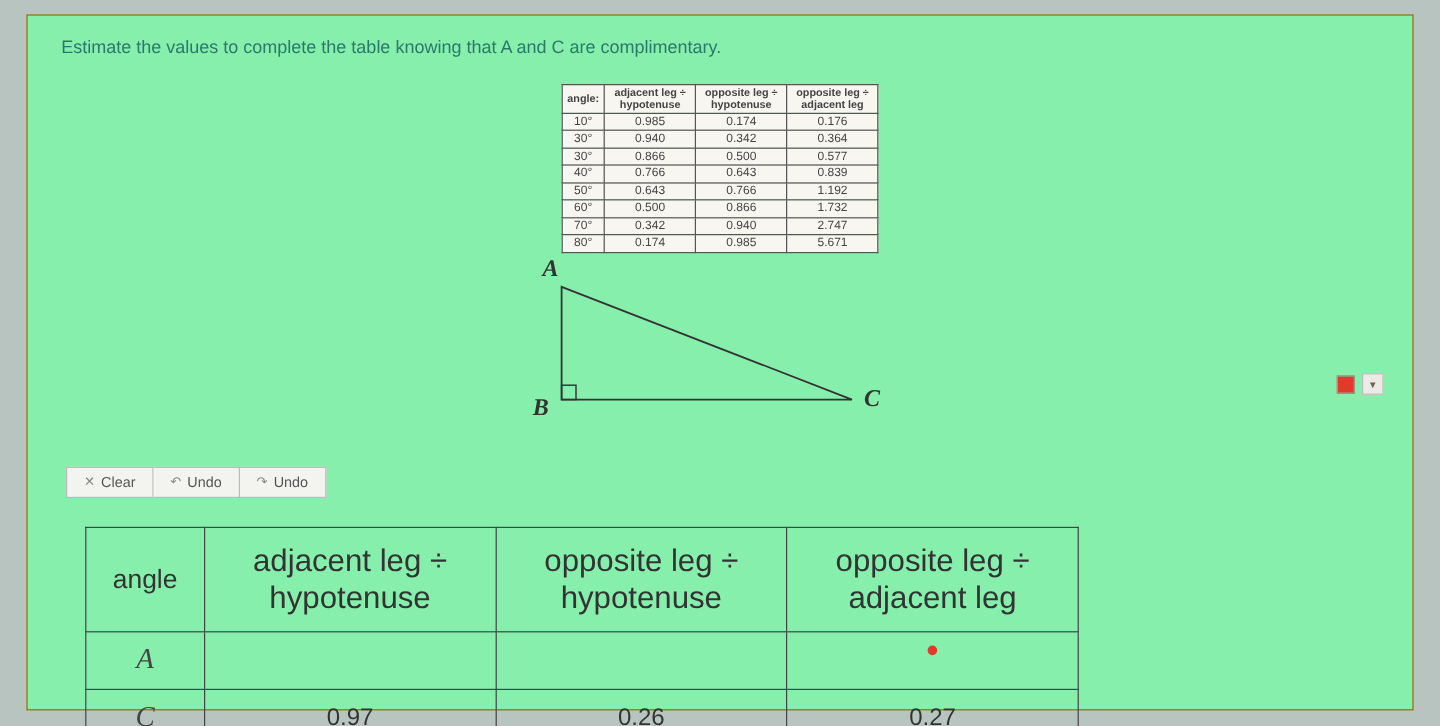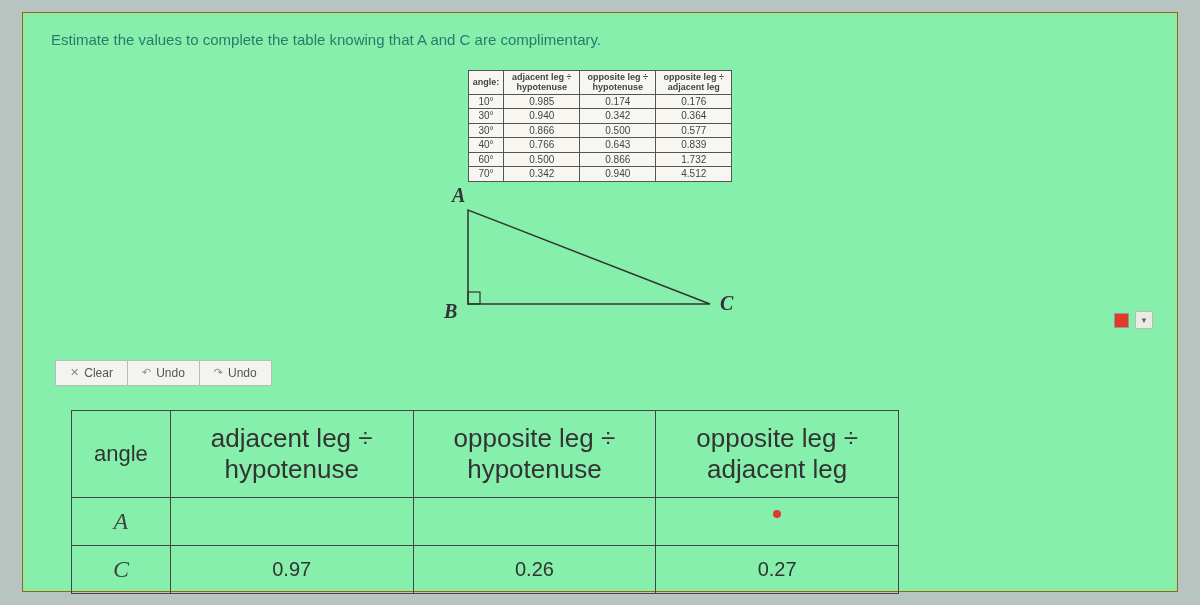--- a/index.html
+++ b/index.html
@@ -141,30 +141,42 @@
             <td>0.500</td>
             <td>0.577</td>
           </tr>
       <tr>
             <td>40°</td>
             <td>0.766</td>
             <td>0.643</td>
             <td>0.839</td>
           </tr>
       <tr>
+            <td>50°</td>
+            <td>0.643</td>
+            <td>0.766</td>
+            <td>1.192</td>
+          </tr>
+      <tr>
             <td>60°</td>
             <td>0.500</td>
             <td>0.866</td>
             <td>1.732</td>
           </tr>
       <tr>
             <td>70°</td>
             <td>0.342</td>
             <td>0.940</td>
-            <td>4.512</td>
+            <td>2.747</td>
+          </tr>
+      <tr>
+            <td>80°</td>
+            <td>0.174</td>
+            <td>0.985</td>
+            <td>5.671</td>
           </tr>
     </tbody>
       </table>
 
     <div class="triangle-area">
       <svg width="300" height="140">
         <polygon points="28,18 28,112 270,112" fill="none" stroke="#333" stroke-width="1.5"></polygon>
         <rect x="28" y="100" width="12" height="12" fill="none" stroke="#333" stroke-width="1.2"></rect>
       </svg>
       <div class="tri-label label-A">A</div>

